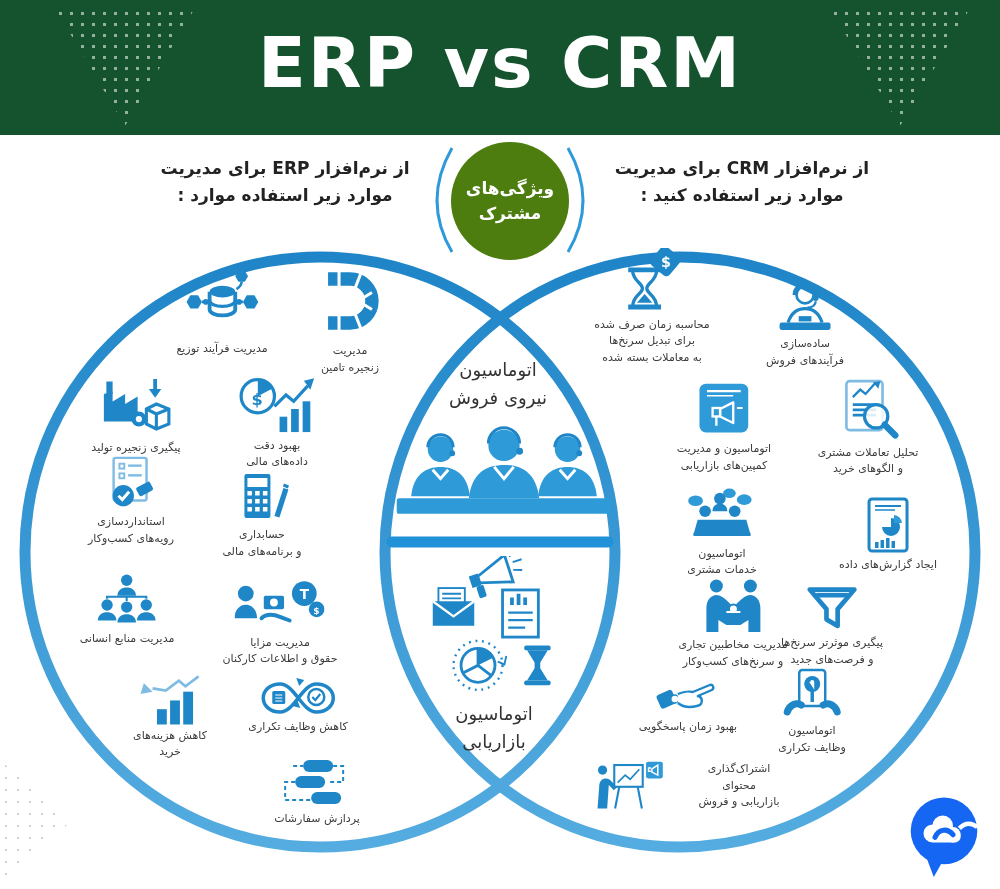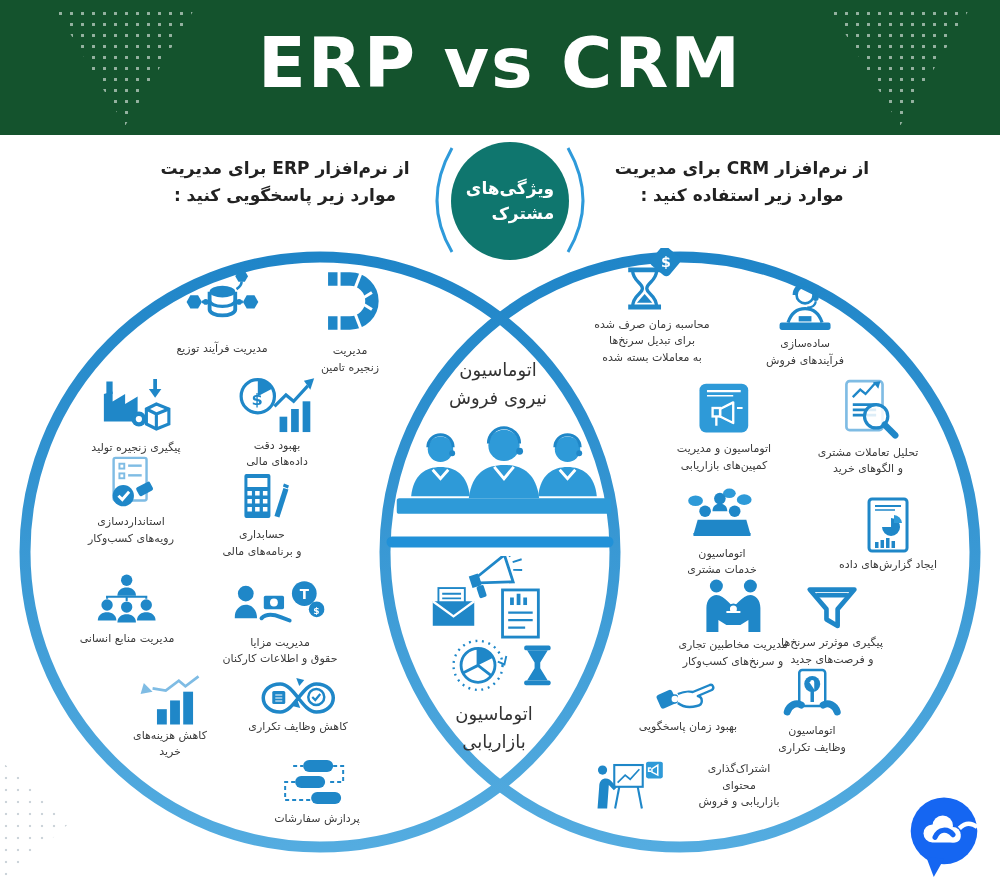--- a/index.html
+++ b/index.html
@@ -24,22 +24,22 @@
     position:absolute;left:0;top:760px;width:70px;height:125px;
     background-image:radial-gradient(circle,#ccd4da 1.2px,transparent 1.6px);
     background-size:12px 12px;
     clip-path:polygon(0 0,100% 50%,0 100%);
   }
   
   .venn{position:absolute;left:0;top:0;}
   
   .badge{
     position:absolute;left:451px;top:142px;width:118px;height:118px;border-radius:50%;
-    background:#0f766e;display:flex;align-items:center;justify-content:center;
-    color:#ffffff;font-size:17px;font-weight:bold;direction:rtl;
+    background:#4d7c0f;display:flex;align-items:center;justify-content:center;
+    color:#ffffff;font-size:17px;font-weight:bold;text-align:center;direction:rtl;
     white-space:pre-line;line-height:1.5;box-shadow:0 0 0 4px rgba(255,255,255,.55);
   }
   
   .heading{
     position:absolute;transform:translateX(-50%);
     font-size:17px;font-weight:bold;color:#222;text-align:center;direction:rtl;
     white-space:pre-line;line-height:1.6;
   }
   
   .item{
@@ -84,21 +84,21 @@
   <path d="M452 148 Q 422 201 452 252" fill="none" stroke="#2e9ada" stroke-width="3"></path>
   <path d="M568 148 Q 598 201 568 252" fill="none" stroke="#2e9ada" stroke-width="3"></path>
 </svg>
 
 <div class="gdots"></div>
 
 <div class="badge">ویژگی‌های
 مشترک</div>
 
 <div class="heading" style="left:285px;top:155px;">از نرم‌افزار ERP برای مدیریت
-موارد زیر پاسخگویی کنید :</div>
+موارد زیر استفاده موارد :</div>
 <div class="heading" style="left:742px;top:155px;">از نرم‌افزار CRM برای مدیریت
 موارد زیر استفاده کنید :</div>
 
 <div class="shared-label" style="left:498px;top:356px;">اتوماسیون
 نیروی فروش</div>
 <div class="center-icn" style="left:504px;top:420px;width:215px;">
   <svg viewBox="0 0 220 100">
     <g fill="#2e9ad8">
       <circle cx="45" cy="30" r="13"></circle>
         <path d="M15 78c2-22 15-30 30-30s28 8 30 30z"></path>

